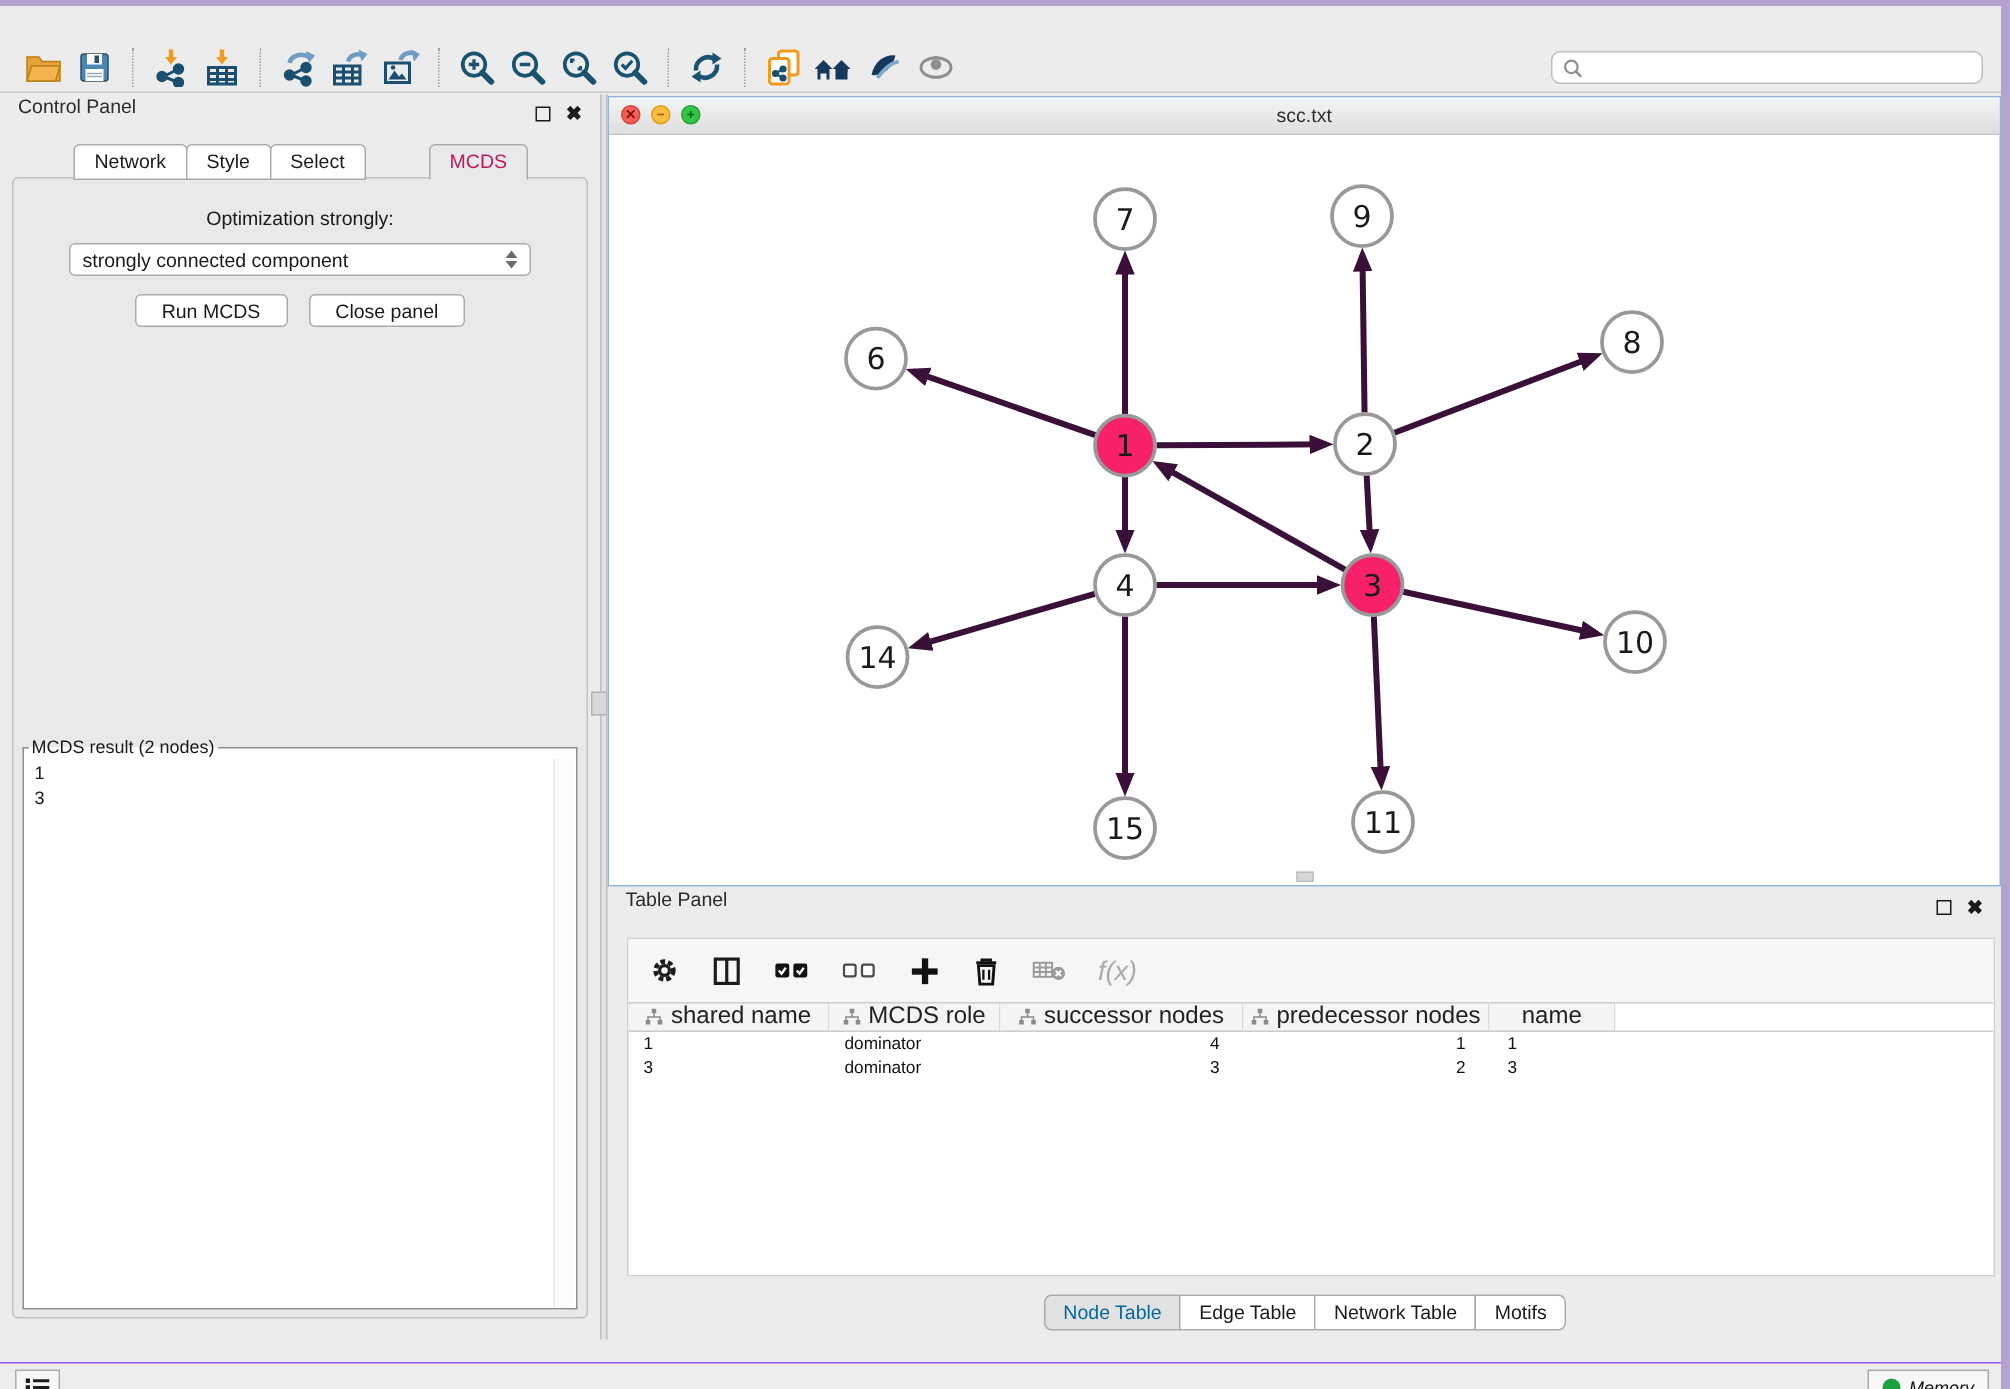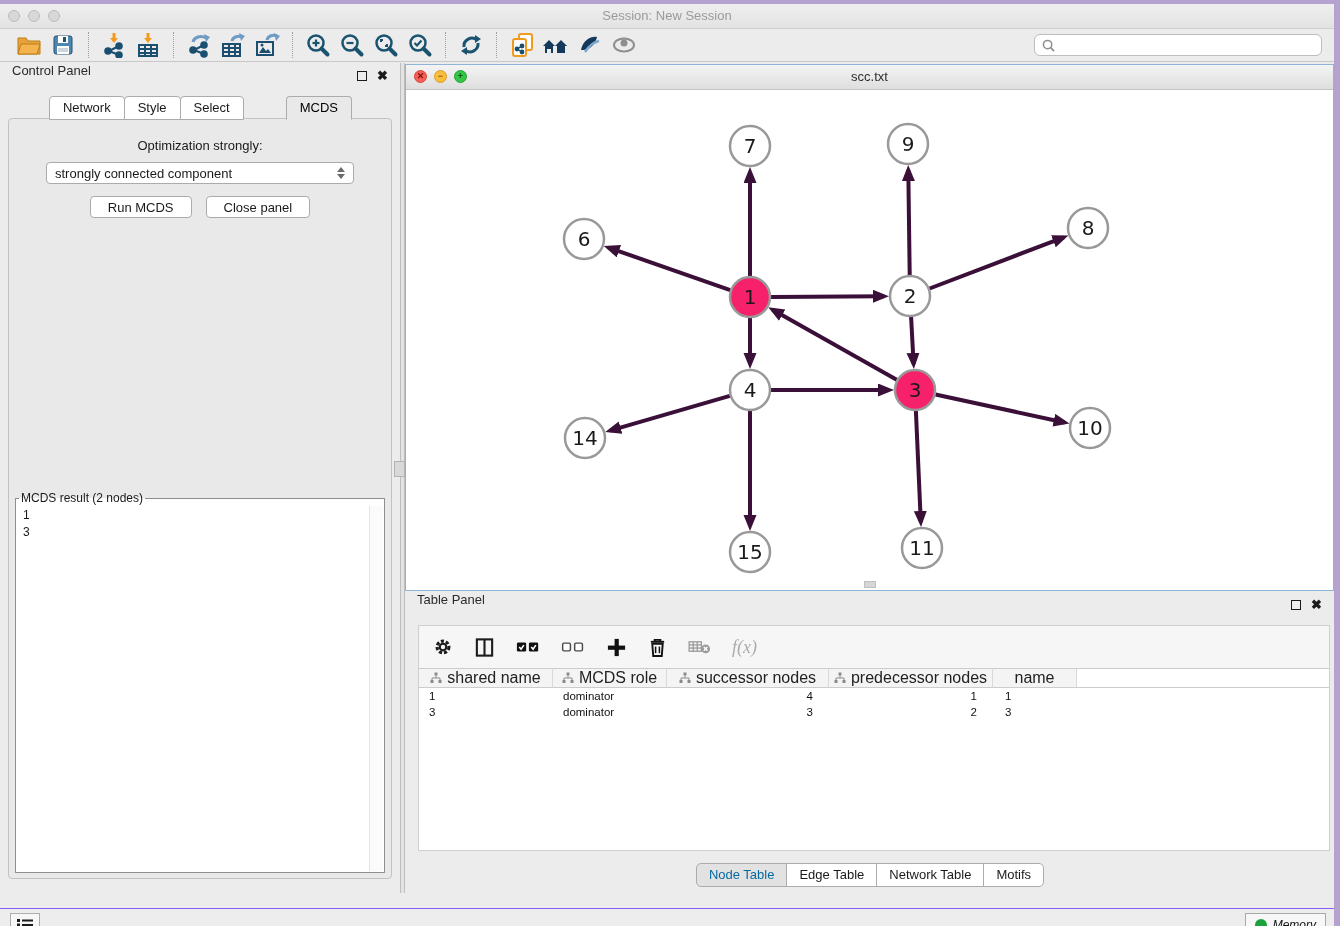--- a/index.html
+++ b/index.html
@@ -24,21 +24,21 @@
   .search input{border:none;outline:none;flex:1;font-size:12px;font-family:inherit;background:transparent;}
   
   .control-panel{position:absolute;left:0;top:63px;width:400px;bottom:33px;}
   .panel-head{height:26px;display:flex;padding:0 12px;font-size:13px;color:#2B2B2B;}
   .panel-head .ph-icons{margin-left:auto;display:flex;gap:10px;align-items:center;}
   .float-ic{width:10px;height:10px;border:1.5px solid #1a1a1a;box-sizing:border-box;display:inline-block;}
   .close-ic{font-size:13px;font-weight:bold;color:#1a1a1a;line-height:10px;}
   .cp-tabs{position:absolute;top:33px;left:0;right:0;display:flex;justify-content:center;z-index:2;}
   .tab{border:1px solid #ABABAB;background:#fff;color:#1a1a1a;font-size:13px;padding:3px 13px 4px;
        border-radius:4px 4px 0 0;margin-right:-1px;}
-  .tab.selected{background:#E9E9E9;color:#000000;border-bottom-color:#E9E9E9;margin-left:43px;}
+  .tab.selected{background:#E9E9E9;color:#be185d;border-bottom-color:#E9E9E9;margin-left:43px;}
   .cp-body{position:absolute;top:55px;left:8px;right:8px;bottom:14px;background:#E9E9E9;
            border:1px solid #C2C2C2;border-radius:4px;}
   .opt-label{margin-top:19px;text-align:center;font-size:13px;color:#1a1a1a;}
   .dropdown{margin:9px auto 0;width:308px;height:22px;background:#fff;border:1px solid #ABABAB;border-radius:4px;
             display:flex;align-items:center;padding:0 8px;box-sizing:border-box;font-size:13px;color:#1a1a1a;}
   .dd-stepper{margin-left:auto;display:flex;flex-direction:column;gap:2px;align-items:center;}
   .dd-up{width:0;height:0;border-left:4px solid transparent;border-right:4px solid transparent;border-bottom:5px solid #6b6b6b;}
   .dd-down{width:0;height:0;border-left:4px solid transparent;border-right:4px solid transparent;border-top:5px solid #6b6b6b;}
   .btn-row{display:flex;justify-content:center;gap:14px;margin-top:12px;}
   .btn{height:22px;padding:0 17px;font-size:13px;color:#1a1a1a;background:#fff;border:1px solid #ABABAB;
@@ -63,21 +63,21 @@
   .mac.yellow{background:#F9BE3E;border:1px solid #DB9E22;color:#8F5F07;}
   .mac.green{background:#32C546;border:1px solid #22A232;color:#0B5E14;}
   .net-title{position:absolute;left:0;right:0;top:4px;text-align:center;font-size:13px;color:#2E2E2E;}
   .net-canvas{position:absolute;left:0;right:0;top:24px;bottom:0;}
   .net-grip{position:absolute;bottom:2px;left:50%;margin-left:-6px;width:12px;height:7px;background:#D6D6D6;border:1px solid #C0C0C0;box-sizing:border-box;}
   
   .table-panel{position:absolute;left:405px;top:592px;right:6px;bottom:33px;}
   .tp-content{position:absolute;left:13px;right:4px;top:33px;bottom:42px;background:#fff;border:1px solid #CFCFCF;}
   .tp-toolbar{height:42px;display:flex;align-items:center;gap:21px;padding:0 14px;background:#F6F6F6;}
   .tp-ic{display:flex;align-items:center;justify-content:center;}
-  .fx{font-family:Liberation Serif, serif;font-style:italic;font-size:18px;color:#ABABAB;}
+  .fx{font-family:Liberation Sans, sans-serif;font-style:italic;font-size:18px;color:#ABABAB;}
   .grid-head{display:grid;grid-template-columns:134px 114px 162px 164px 84px 1fr;height:20px;font-size:16px;color:#222;}
   .gh-cell{background:#F4F4F4;border-top:1px solid #CCC;border-bottom:1px solid #CCC;border-right:1px solid #D9D9D9;
            display:flex;align-items:center;justify-content:center;gap:5px;box-sizing:border-box;}
   .gh-fill{background:#fff;border-top:1px solid #CCC;border-bottom:1px solid #CCC;}
   .grid-row{display:grid;grid-template-columns:134px 114px 162px 164px 84px 1fr;height:16px;font-size:11.5px;color:#111;align-items:center;}
   .gr-c{padding-left:10px;}
   .gr-r{text-align:right;padding-right:16px;}
   .tp-tabs{position:absolute;bottom:6px;left:0;right:0;display:flex;justify-content:center;}
   .btab{border:1px solid #ABABAB;background:#fff;color:#1a1a1a;font-size:13px;padding:3px 12px 4px;margin-right:-1px;}
   .btab:first-child{border-radius:5px 0 0 5px;}
@@ -91,28 +91,20 @@
            box-sizing:border-box;display:flex;align-items:center;gap:6px;font-size:12px;color:#111;}
   .mem-dot{width:12px;height:12px;border-radius:50%;background:#1CA23C;}
 </style>
 </head>
 <body>
 
 <div class="screen">
   <div class="desk-top"></div>
   <div class="desk-right"></div>
 
-  <div class="titlebar">
-    <div class="tl-group">
-      <span class="tl"></span>
-      <span class="tl"></span>
-      <span class="tl"></span>
-    </div>
-    <div class="win-title">Session: New Session</div>
-  </div>
 
   <div class="toolbar">
     <div class="tb-btn">
       <svg width="26" height="26" viewBox="0 0 26 26">
           <path d="M2 6h8l2 3h12v13H2z" fill="#E9A23B" stroke="#BC7F14"></path>
           <path d="M5 12h19l-3 10H2z" fill="#F3B44F" stroke="#BC7F14"></path>
         </svg>
     </div>
     <div class="tb-btn">
       <svg width="26" height="26" viewBox="0 0 26 26">

